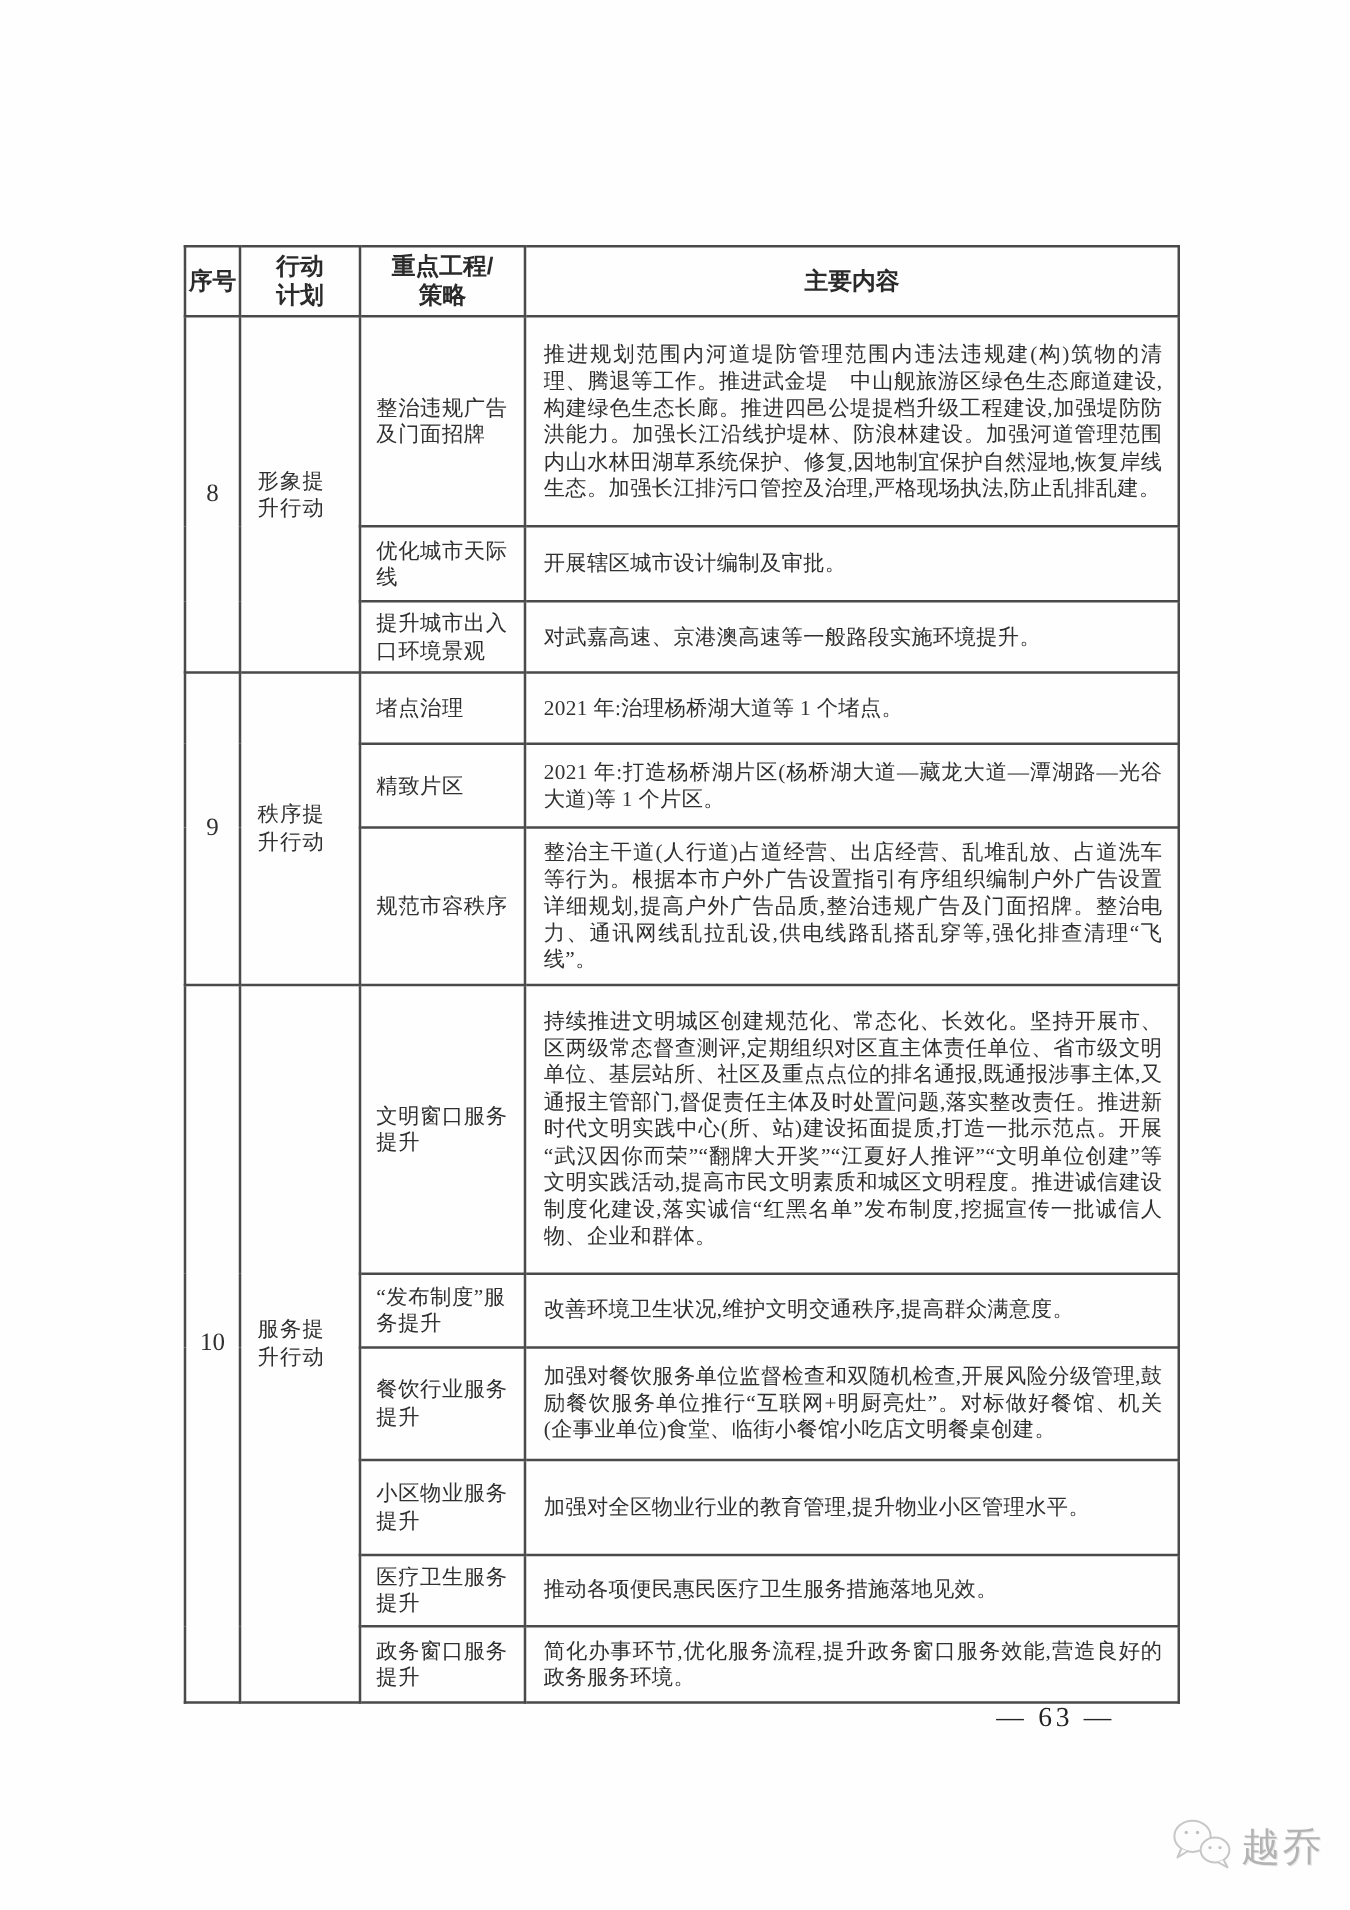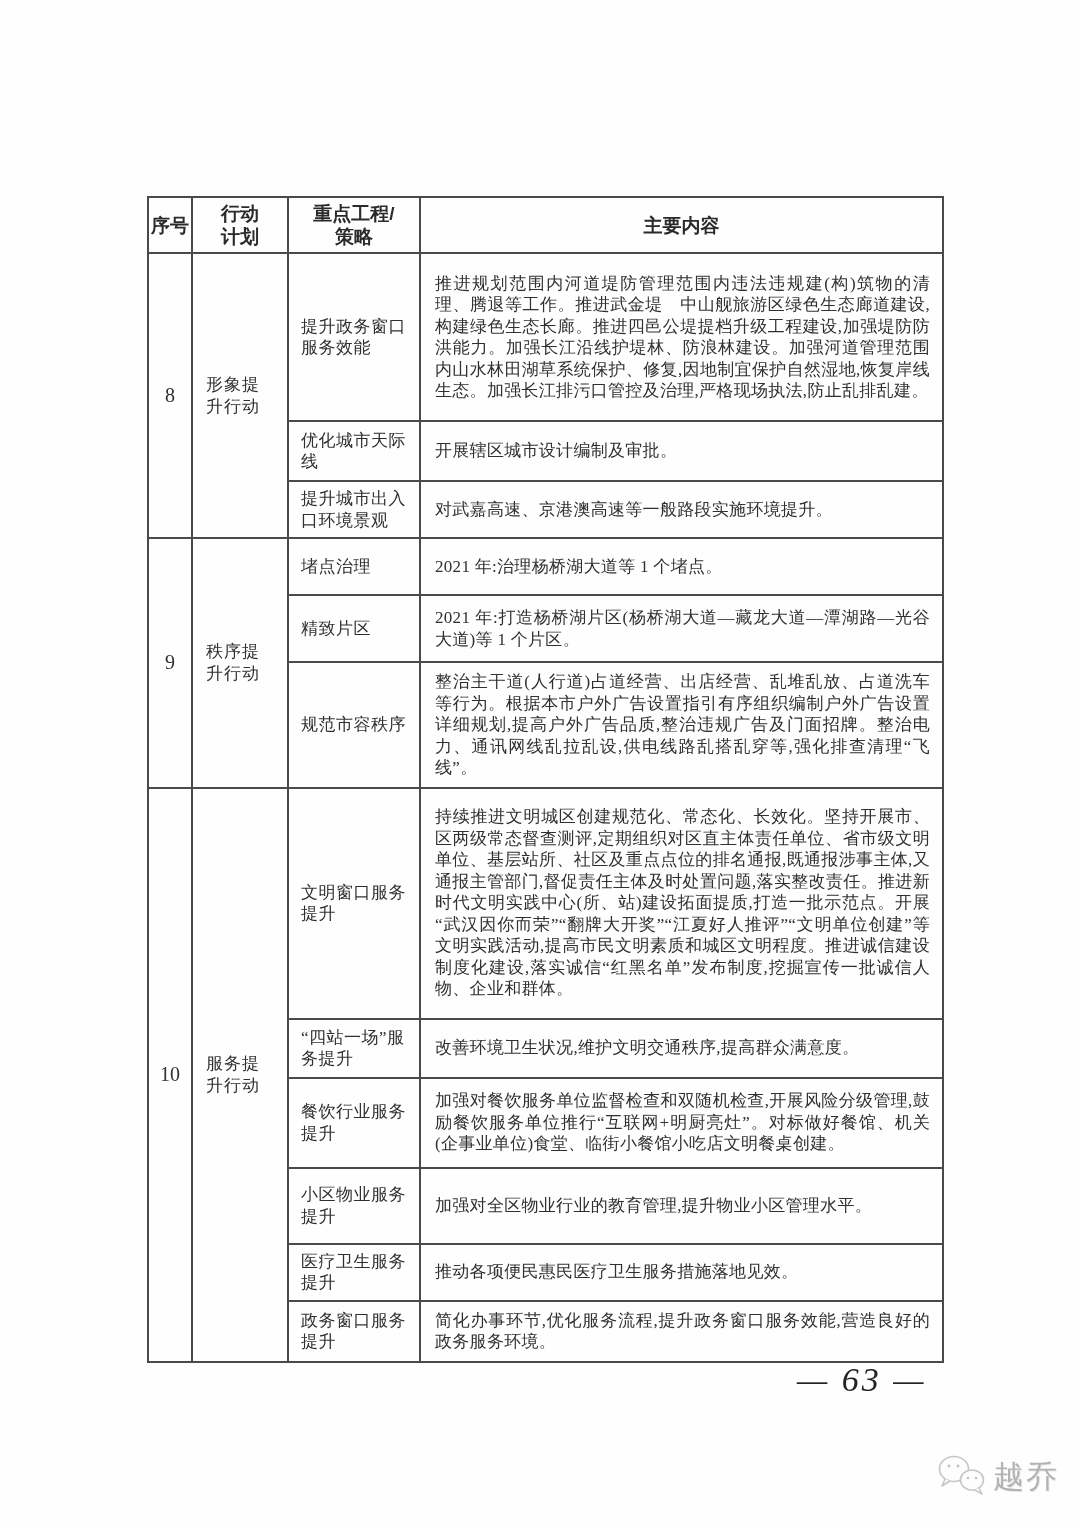--- a/index.html
+++ b/index.html
@@ -55,25 +55,24 @@
   }
   td.cell-content {
     padding: 8px 12px 8px 14px;
     text-align: justify;
     letter-spacing: 0.3px;
   }
 
   .page-number {
     position: absolute;
     left: 797px; top: 1361px;
-    font-size: 34px;
+    font-size: 22px;
     color: #242424;
     letter-spacing: 3px;
     white-space: nowrap;
-    font-style: italic;
   }
 
   .watermark {
     position: absolute;
     left: 936px; top: 1453px;
     display: flex;
     align-items: center;
     gap: 5px;
   }
   .watermark .wm-text {
@@ -104,21 +103,21 @@
         <th>重点工程/
 策略</th>
         <th>主要内容</th>
       </tr>
     </thead>
     <tbody>
 
       <tr style="height:168px">
         <td class="cell-no" rowspan="3">8</td>
         <td class="cell-plan" rowspan="3">形象提升行动</td>
-        <td class="cell-project">提升政务窗口服务效能</td>
+        <td class="cell-project">整治违规广告及门面招牌</td>
         <td class="cell-content">推进规划范围内河道堤防管理范围内违法违规建(构)筑物的清理、腾退等工作。推进武金堤　中山舰旅游区绿色生态廊道建设,构建绿色生态长廊。推进四邑公堤提档升级工程建设,加强堤防防洪能力。加强长江沿线护堤林、防浪林建设。加强河道管理范围内山水林田湖草系统保护、修复,因地制宜保护自然湿地,恢复岸线生态。加强长江排污口管控及治理,严格现场执法,防止乱排乱建。</td>
       </tr>
       <tr style="height:60px">
         <td class="cell-project">优化城市天际线</td>
         <td class="cell-content">开展辖区城市设计编制及审批。</td>
       </tr>
       <tr style="height:55px">
         <td class="cell-project">提升城市出入口环境景观</td>
         <td class="cell-content">对武嘉高速、京港澳高速等一般路段实施环境提升。</td>
       </tr>
@@ -138,21 +137,21 @@
         <td class="cell-content">整治主干道(人行道)占道经营、出店经营、乱堆乱放、占道洗车等行为。根据本市户外广告设置指引有序组织编制户外广告设置详细规划,提高户外广告品质,整治违规广告及门面招牌。整治电力、通讯网线乱拉乱设,供电线路乱搭乱穿等,强化排查清理“飞线”。</td>
       </tr>
 
       <tr style="height:231px">
         <td class="cell-no" rowspan="6">10</td>
         <td class="cell-plan" rowspan="6">服务提升行动</td>
         <td class="cell-project">文明窗口服务提升</td>
         <td class="cell-content">持续推进文明城区创建规范化、常态化、长效化。坚持开展市、区两级常态督查测评,定期组织对区直主体责任单位、省市级文明单位、基层站所、社区及重点点位的排名通报,既通报涉事主体,又通报主管部门,督促责任主体及时处置问题,落实整改责任。推进新时代文明实践中心(所、站)建设拓面提质,打造一批示范点。开展“武汉因你而荣”“翻牌大开奖”“江夏好人推评”“文明单位创建”等文明实践活动,提高市民文明素质和城区文明程度。推进诚信建设制度化建设,落实诚信“红黑名单”发布制度,挖掘宣传一批诚信人物、企业和群体。</td>
       </tr>
       <tr style="height:59px">
-        <td class="cell-project">“四站一场”服务提升</td>
+        <td class="cell-project">“发布制度”服务提升</td>
         <td class="cell-content">改善环境卫生状况,维护文明交通秩序,提高群众满意度。</td>
       </tr>
       <tr style="height:90px">
         <td class="cell-project">餐饮行业服务提升</td>
         <td class="cell-content">加强对餐饮服务单位监督检查和双随机检查,开展风险分级管理,鼓励餐饮服务单位推行“互联网+明厨亮灶”。对标做好餐馆、机关(企事业单位)食堂、临街小餐馆小吃店文明餐桌创建。</td>
       </tr>
       <tr style="height:76px">
         <td class="cell-project">小区物业服务提升</td>
         <td class="cell-content">加强对全区物业行业的教育管理,提升物业小区管理水平。</td>
       </tr>

